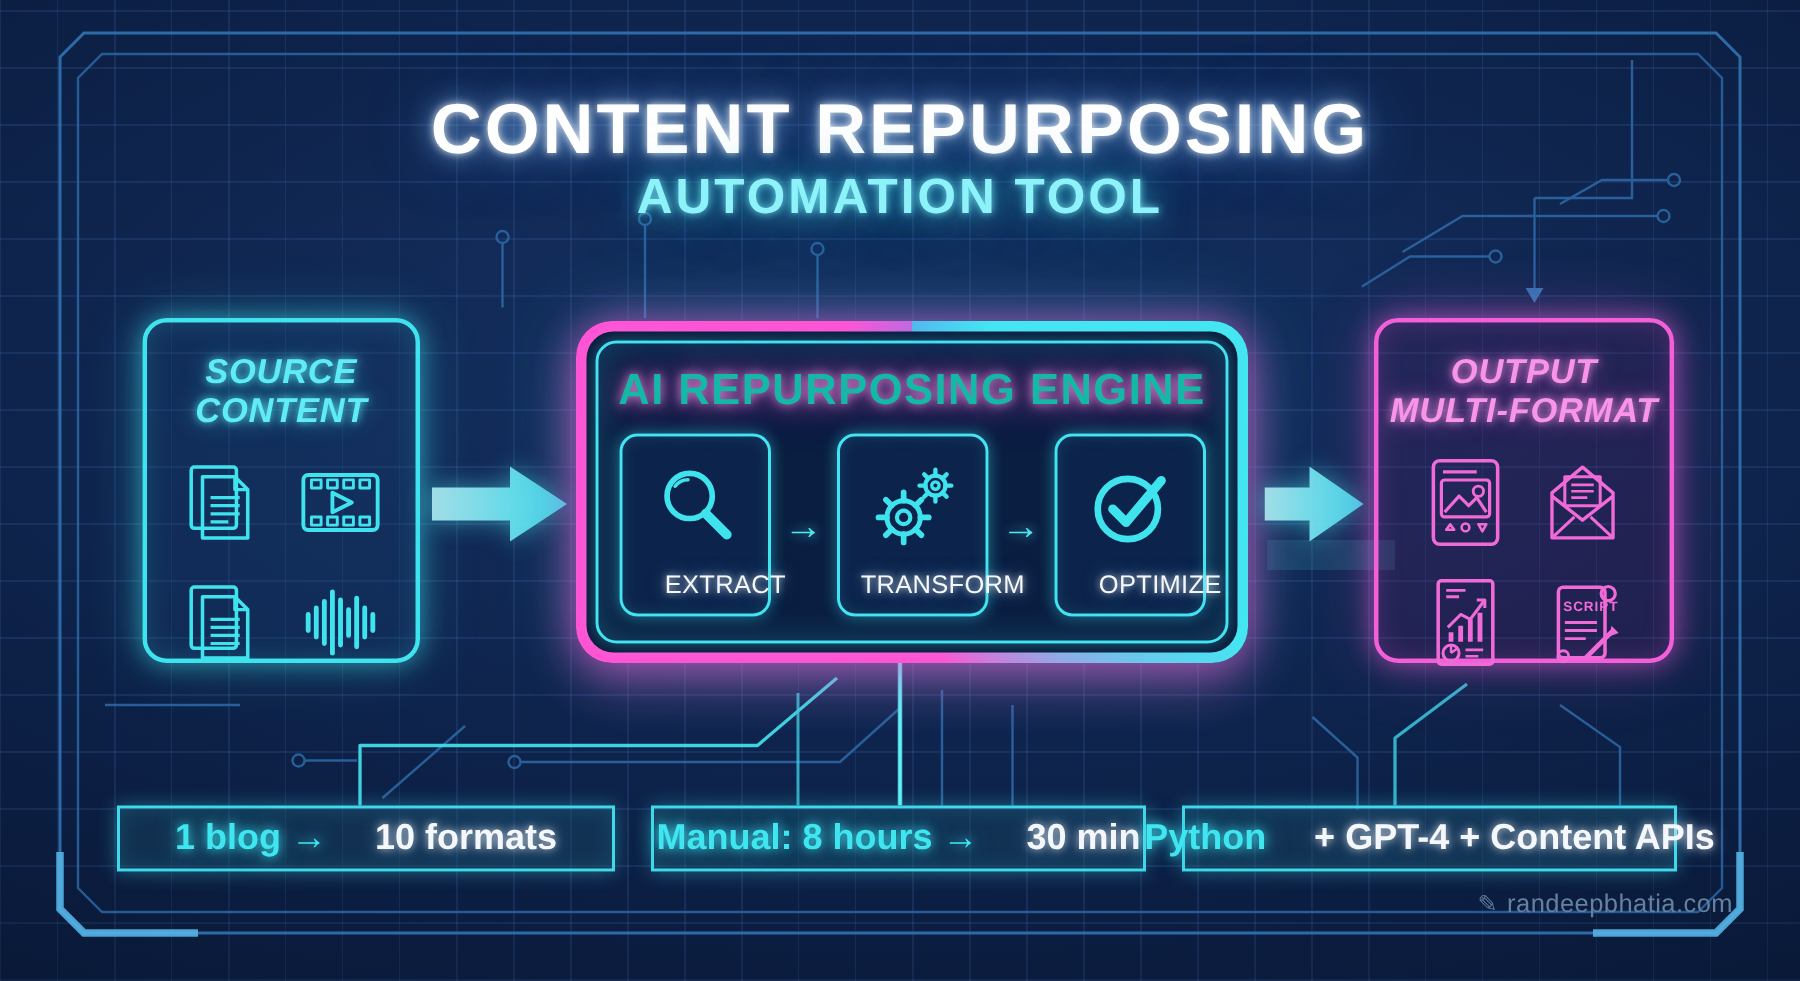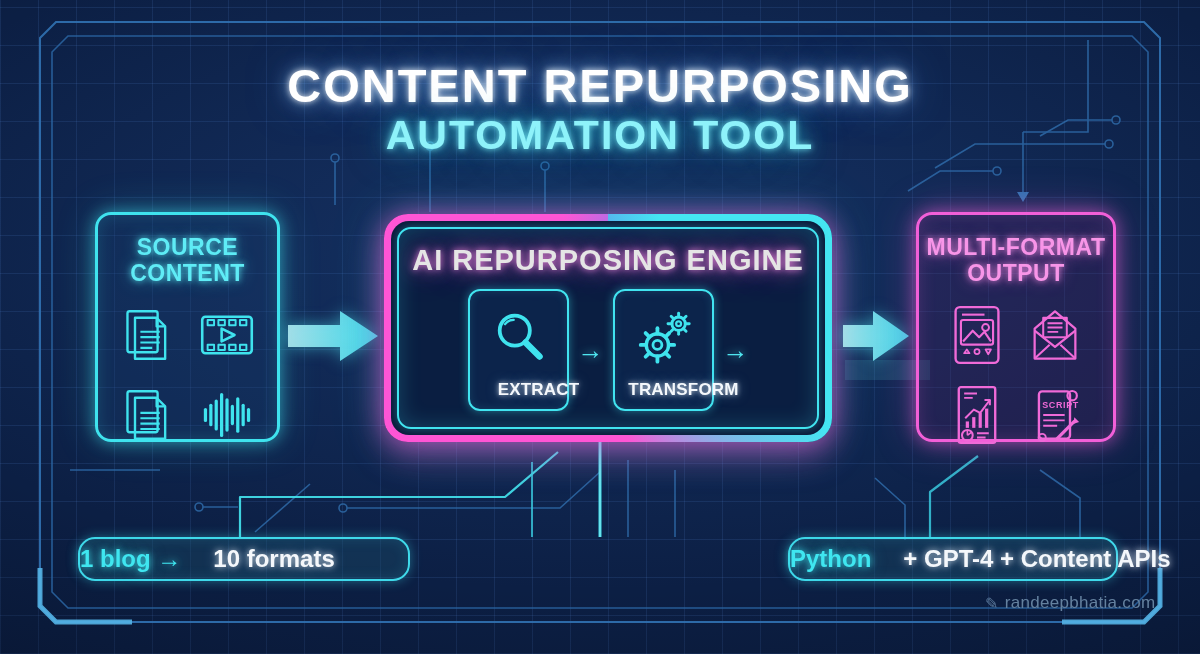--- a/index.html
+++ b/index.html
@@ -17,27 +17,27 @@
   .abs{position:absolute;}
 
   
   .title-block{position:absolute;left:0;top:40px;width:100%;text-align:center;z-index:2;}
   .title-1{
     font-size:47px;font-weight:800;letter-spacing:2px;color:#ffffff;line-height:1.1;
     text-shadow:0 0 6px rgba(255,255,255,.85),0 0 18px rgba(140,200,255,.8),0 0 40px rgba(80,150,255,.5);
     margin-top:20px;
   }
   .title-2{
-    font-size:41px;font-weight:800;letter-spacing:2px;color:#8ef2fa;line-height:1.15;
+    font-size:33px;font-weight:800;letter-spacing:2px;color:#8ef2fa;line-height:1.15;
     text-shadow:0 0 6px rgba(120,240,250,.9),0 0 20px rgba(60,225,240,.75),0 0 42px rgba(40,200,235,.5);
   }
 
   
   .card{position:absolute;border-radius:16px;z-index:2;display:flex;flex-direction:column;align-items:center;}
-  .card-title{font-weight:800;text-align:center;line-height:1.12;letter-spacing:.5px;}
+  .card-title{font-weight:800;text-align:center;line-height:1.12;letter-spacing:.5px;font-style:italic;}
   .icon-grid{display:grid;grid-template-columns:repeat(2,64px);grid-template-rows:repeat(2,64px);column-gap:14px;row-gap:16px;margin-top:16px;place-items:center;}
 
   .source-card{
     left:95px;top:212px;width:185px;height:230px;
     border:3px solid #3fe3ee;background:rgba(26,64,116,.28);
     box-shadow:0 0 16px rgba(63,227,238,.55),0 0 40px rgba(63,227,238,.22), inset 0 0 18px rgba(63,227,238,.18);
     padding-top:20px;
   }
   .source-card .card-title{
     font-size:23px;color:#5fecf6;
@@ -63,50 +63,50 @@
     box-shadow:0 0 26px rgba(255,85,213,.5),0 0 52px rgba(65,230,242,.28),0 14px 34px rgba(255,85,213,.35);
   }
   .engine-mid{width:100%;height:100%;border-radius:18px;background:#0a1a3a;padding:6px;}
   .engine-inner{
     width:100%;height:100%;border-radius:14px;background:rgba(11,30,66,.92);
     border:2.5px solid #41e4f0;
     box-shadow:inset 0 0 22px rgba(65,228,240,.22),0 0 10px rgba(65,228,240,.35);
     display:flex;flex-direction:column;align-items:center;
   }
   .engine-title{
-    margin-top:15px;font-size:29px;font-weight:800;letter-spacing:1px;color:#e5e5e5;
+    margin-top:15px;font-size:29px;font-weight:800;letter-spacing:1px;color:#14b8a6;
     text-shadow:0 0 7px rgba(245,143,228,.95),0 0 20px rgba(242,95,216,.65),0 0 36px rgba(242,95,216,.4);
   }
   .steps-row{display:flex;align-items:center;margin-top:12px;gap:9px;}
   .step-box{
     width:101px;height:122px;border:2.5px solid #41e4f0;border-radius:12px;
     background:rgba(14,42,84,.55);
     box-shadow:0 0 10px rgba(65,228,240,.45), inset 0 0 10px rgba(65,228,240,.15);
     display:flex;flex-direction:column;align-items:center;justify-content:flex-end;padding-bottom:9px;
   }
   .step-box .step-icon{flex:1;display:flex;align-items:center;justify-content:center;}
   .step-label{
-    font-size:17px;font-weight:700;color:#f4f8fc;letter-spacing:.2px;
+    font-size:17px;font-weight:400;color:#f4f8fc;letter-spacing:.2px;
     text-shadow:0 0 5px rgba(255,255,255,.7),0 0 12px rgba(150,210,255,.5);
     padding-left:41px;
   }
   .step-arrow{
     font-size:26px;font-weight:700;color:#4fe6f0;line-height:1;
     text-shadow:0 0 8px rgba(79,230,240,.9);
   }
 
   
   .flow-arrow{position:absolute;z-index:2;filter:drop-shadow(0 0 8px rgba(80,225,240,.55));}
 
   
   .stat{
     position:absolute;top:537px;height:44px;z-index:2;
-    border:2px solid #3fd9ea;border-radius:17px;background:rgba(28,78,106,.4);
+    border:2px solid #3fd9ea;border-radius:0;background:rgba(28,78,106,.4);
     box-shadow:0 0 12px rgba(63,217,234,.4), inset 0 0 14px rgba(63,217,234,.15);
-    display:flex;align-items:center;gap:8px;white-space:nowrap;
+    display:flex;align-items:center;justify-content:center;gap:8px;white-space:nowrap;
     font-size:24px;font-weight:800;
   }
   .stat .hl{color:#3fe6f0;text-shadow:0 0 7px rgba(63,230,240,.9),0 0 16px rgba(63,230,240,.5);}
   .stat .rest{color:#f4f7fb;text-shadow:0 0 6px rgba(255,255,255,.7),0 0 14px rgba(160,210,255,.45);margin-left:24px;}
   .stat-1{left:78px;width:332px;}
   .stat-2{left:434px;width:330px;}
   .stat-3{left:788px;width:330px;}
 
   
   .watermark{
@@ -285,34 +285,45 @@
                       <path d="M44.2,10.8 L46.7,8.3"></path>
                   </g>
                 </g>
               </svg>
             </div>
             <div class="step-label">TRANSFORM</div>
           </div>
 
           <span class="step-arrow">→</span>
 
+          <div class="step-box">
+            <div class="step-icon">
+              <svg width="58" height="58" viewBox="0 0 52 52">
+                <g fill="none" stroke="#3fe3ee" stroke-linecap="round" stroke-linejoin="round">
+                  <circle cx="25" cy="29" r="18" stroke-width="4"></circle>
+                  <path d="M16,29 L24,37 L45,12" stroke-width="5.5"></path>
+                </g>
+              </svg>
+            </div>
+            <div class="step-label">OPTIMIZE</div>
+          </div>
 
         </div>
       </div>
     </div>
   </div>
 
   <svg class="flow-arrow" style="left:843px;top:308px;" width="68" height="56" viewBox="0 0 68 56">
     <polygon points="0,17 30,17 30,3 66,28 30,53 30,39 0,39" fill="url(#arrowGrad)" opacity="0.95"></polygon>
   </svg>
 
   <div class="card output-card">
     <div class="card-title">
+      <div>OUTPUT</div>
       <div>MULTI-FORMAT</div>
-      <div>OUTPUT</div>
     </div>
     <div class="icon-grid">
       <svg width="54" height="60" viewBox="0 0 46 56">
         <g fill="none" stroke="#f06ad8" stroke-width="2" stroke-linejoin="round">
           <rect x="3" y="2" width="40" height="52" rx="4" stroke-width="2.2"></rect>
           <path d="M9,9 H30"></path>
           <rect x="8" y="14" width="30" height="23" rx="2"></rect>
           <circle cx="31" cy="21" r="3.2" stroke-width="1.8"></circle>
           <path d="M10,34 L19,24 L25,30 L30,25 L36,34"></path>
           <g stroke-width="1.6">
@@ -359,20 +370,24 @@
         </g>
         <text x="11" y="21" font-family="Liberation Sans, sans-serif" font-size="8.4" font-weight="bold" fill="#f06ad8" letter-spacing="0.6">SCRIPT</text>
       </svg>
     </div>
   </div>
 
   <div class="stat stat-1">
     <span class="hl">1 blog →</span>
     <span class="rest">10 formats</span>
   </div>
+  <div class="stat stat-2">
+    <span class="hl">Manual: 8 hours →</span>
+    <span class="rest">30 min</span>
+  </div>
   <div class="stat stat-3">
     <span class="hl">Python</span>
     <span class="rest">+ GPT-4 + Content APIs</span>
   </div>
 
   <div class="watermark">
     <span class="pen">✎</span>
     <span>randeepbhatia.com</span>
   </div>
 

